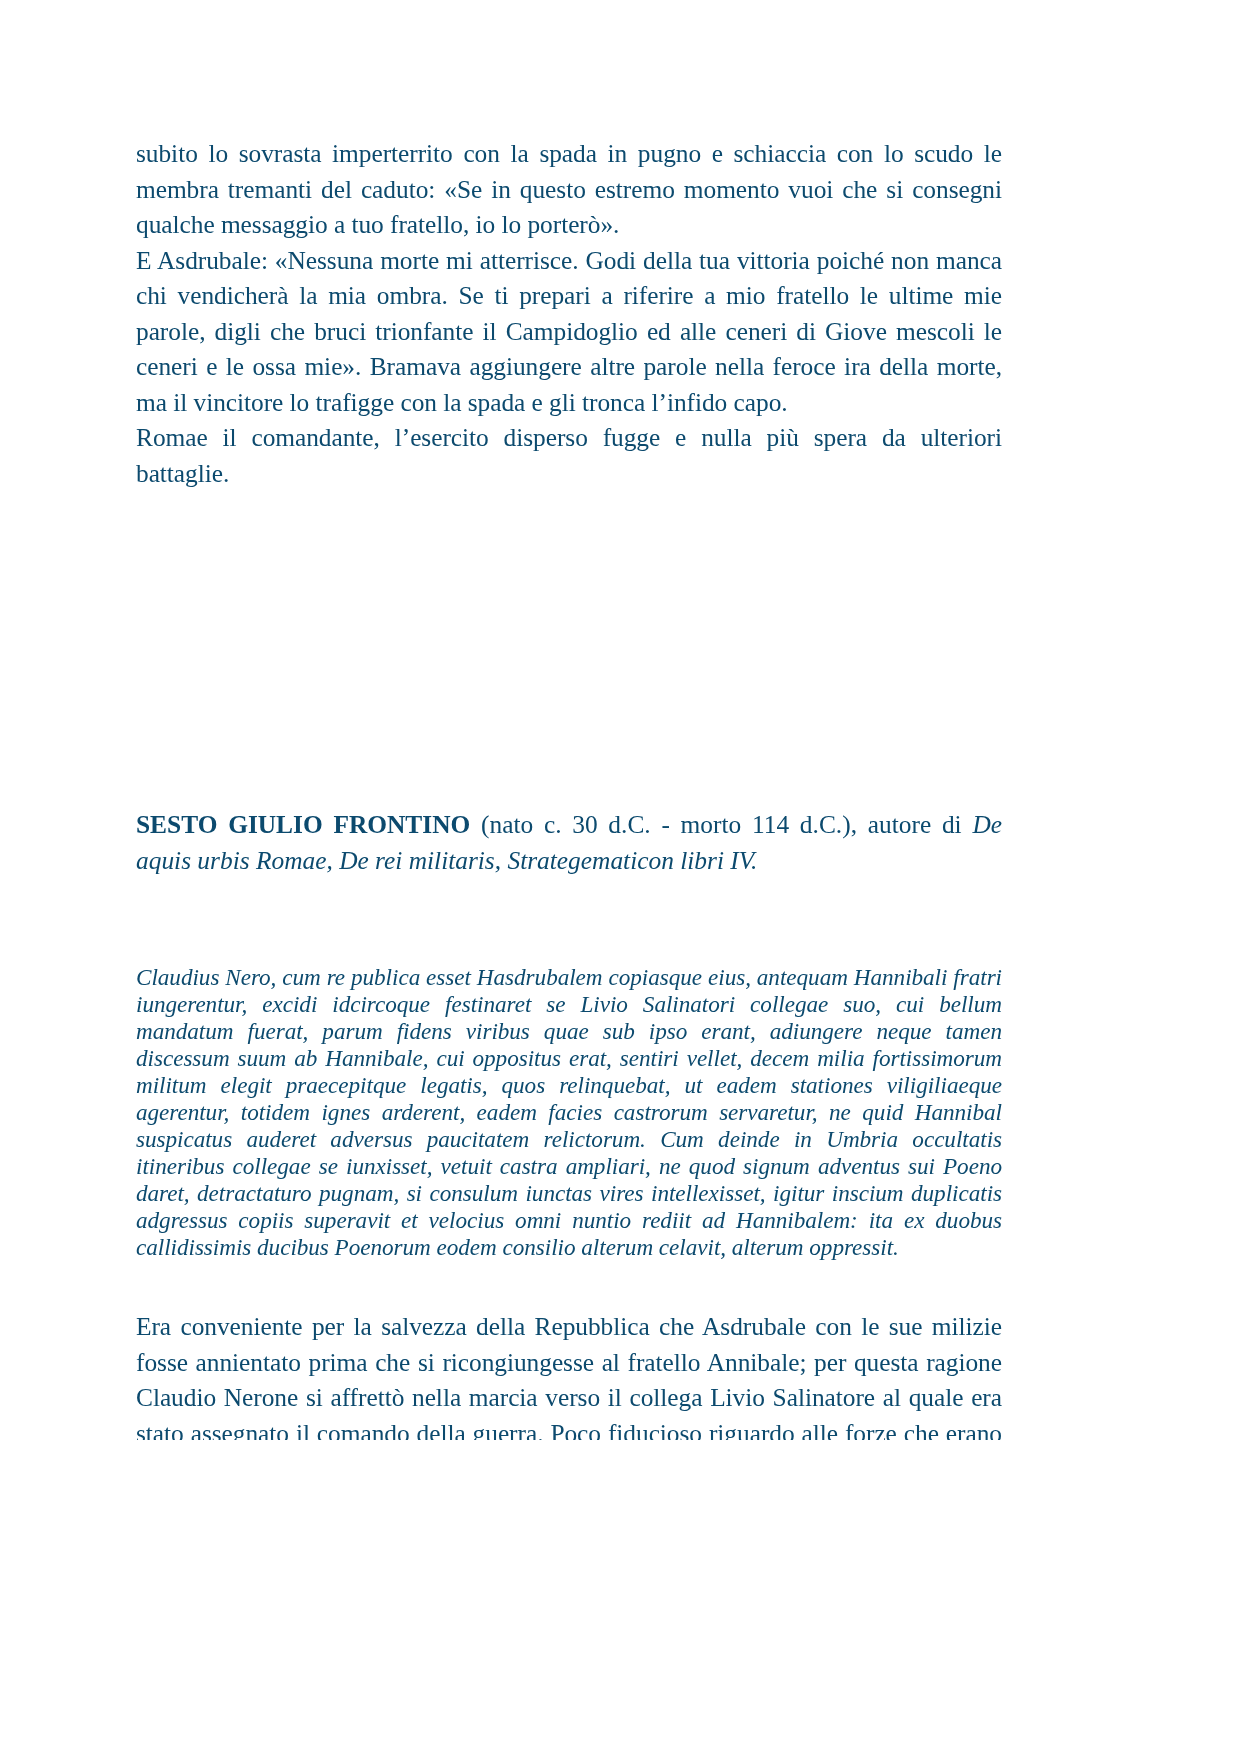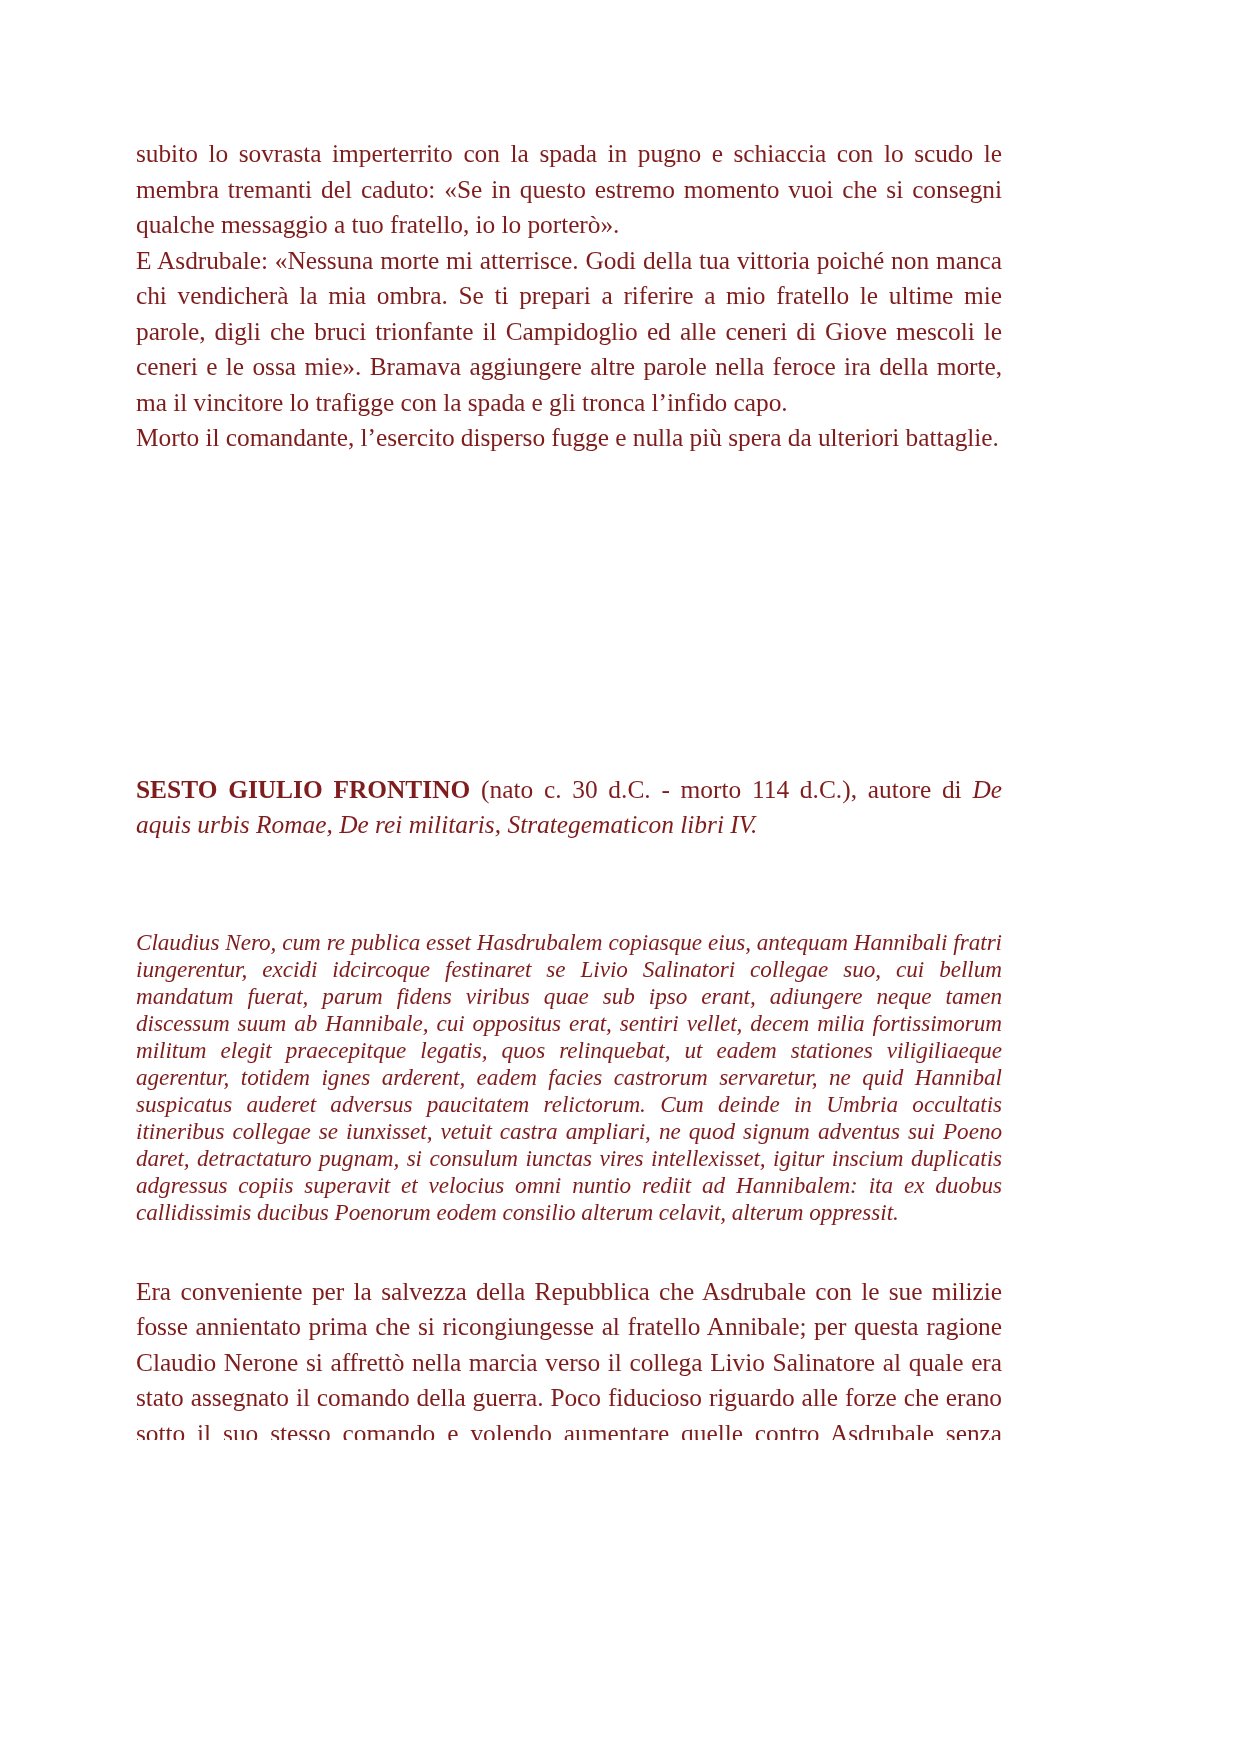--- a/index.html
+++ b/index.html
@@ -8,21 +8,21 @@
     background: #ffffff;
   }
   .page {
     position: relative;
     width: 1240px;
     height: 1440px;
     background: #ffffff;
     box-sizing: border-box;
     overflow: hidden;
     font-family: "Liberation Serif", "DejaVu Serif", serif;
-    color: #7f1d1d;
+    color: #0c4a6e;
   }
   .content {
     position: absolute;
     left: 136px;
     top: 136px;
     width: 866px;
   }
   p {
     margin: 0;
     text-align: justify;
@@ -71,21 +71,21 @@
 </style>
 </head>
 <body>
 
 <div class="page">
 
   <div class="content">
 
     <p class="body-par">subito lo sovrasta imperterrito con la spada in pugno e schiaccia con lo scudo le membra tremanti del caduto: «Se in questo estremo momento vuoi che si consegni qualche messaggio a tuo fratello, io lo porterò».</p>
     <p class="body-par">E Asdrubale: «Nessuna morte mi atterrisce. Godi della tua vittoria poiché non manca chi vendicherà la mia ombra. Se ti prepari a riferire a mio fratello le ultime mie parole, digli che bruci trionfante il Campidoglio ed alle ceneri di Giove mescoli le ceneri e le ossa mie». Bramava aggiungere altre parole nella feroce ira della morte, ma il vincitore lo trafigge con la spada e gli tronca l’infido capo.</p>
-    <p class="body-par">Morto il comandante, l’esercito disperso fugge e nulla più spera da ulteriori battaglie.</p>
+    <p class="body-par">Romae il comandante, l’esercito disperso fugge e nulla più spera da ulteriori battaglie.</p>
 
     <div class="gap-top"></div>
 
     <p class="author-head"><span class="nm">SESTO GIULIO FRONTINO</span><span class="rg"> (nato c. 30 d.C. - morto 114 d.C.), autore di </span><span>De aquis urbis Romae, De rei militaris, Strategematicon libri IV.</span></p>
 
     <div class="gap-a"></div>
 
 
     <div class="gap-b"></div>
 

